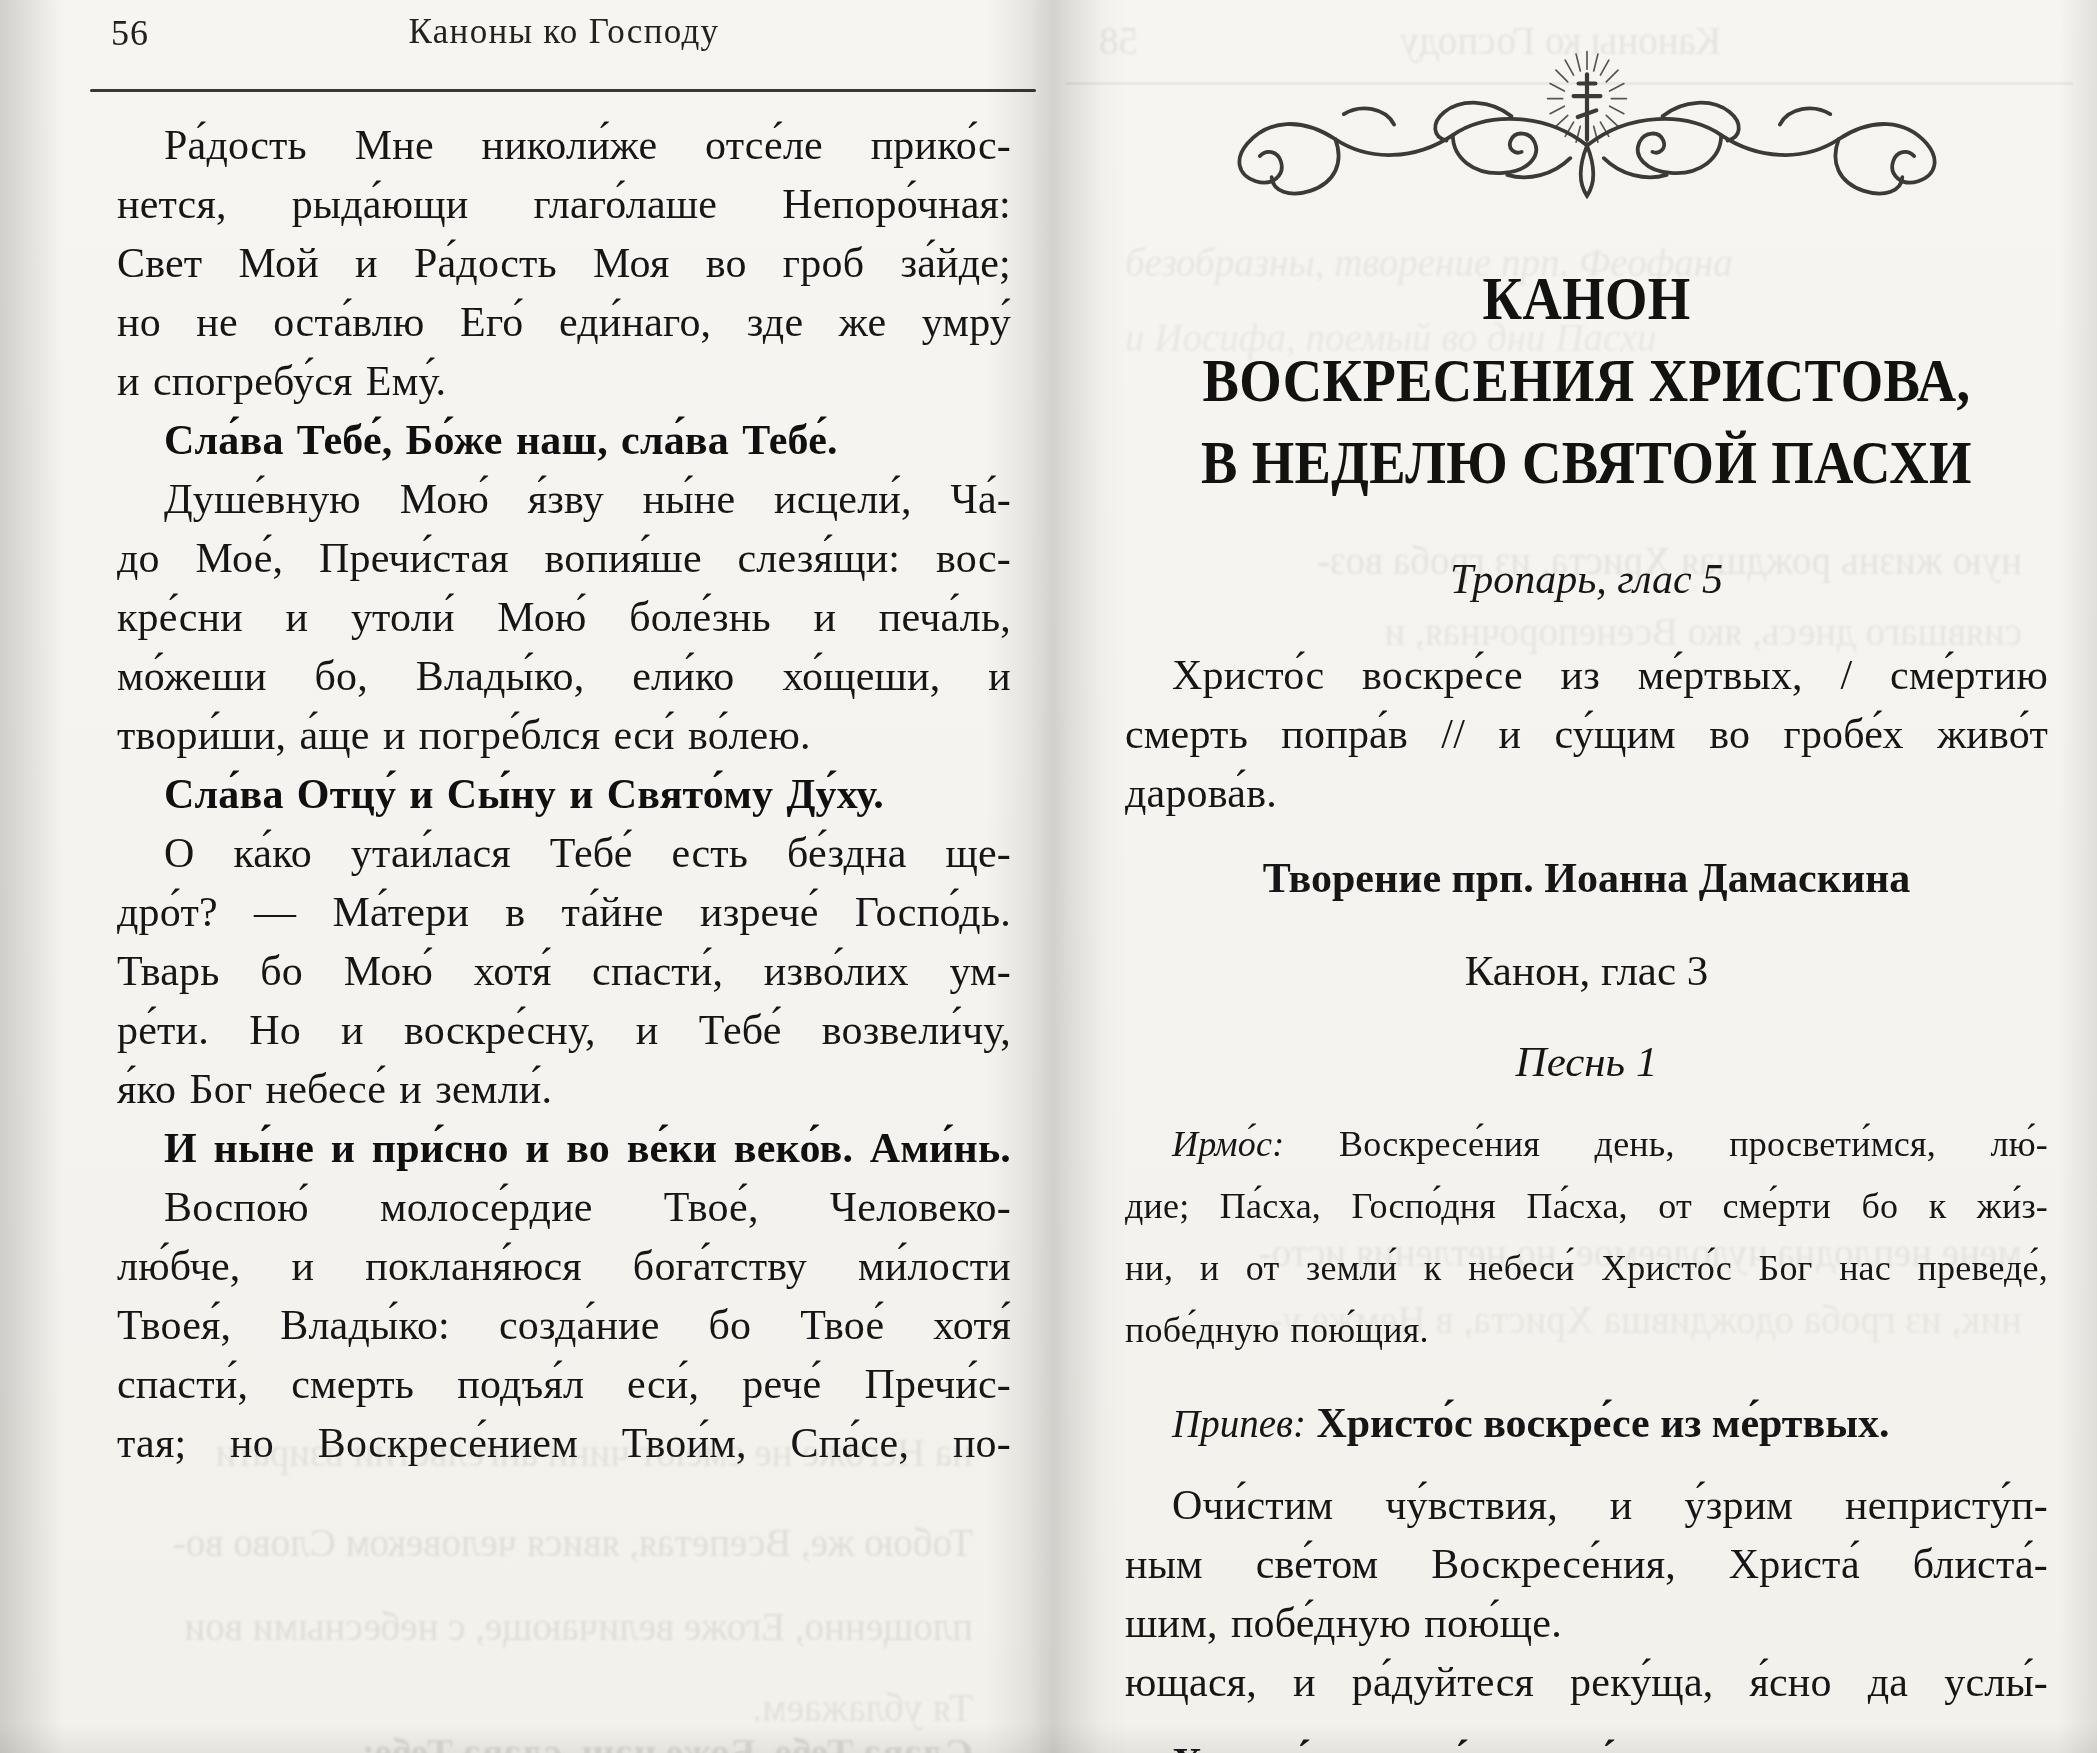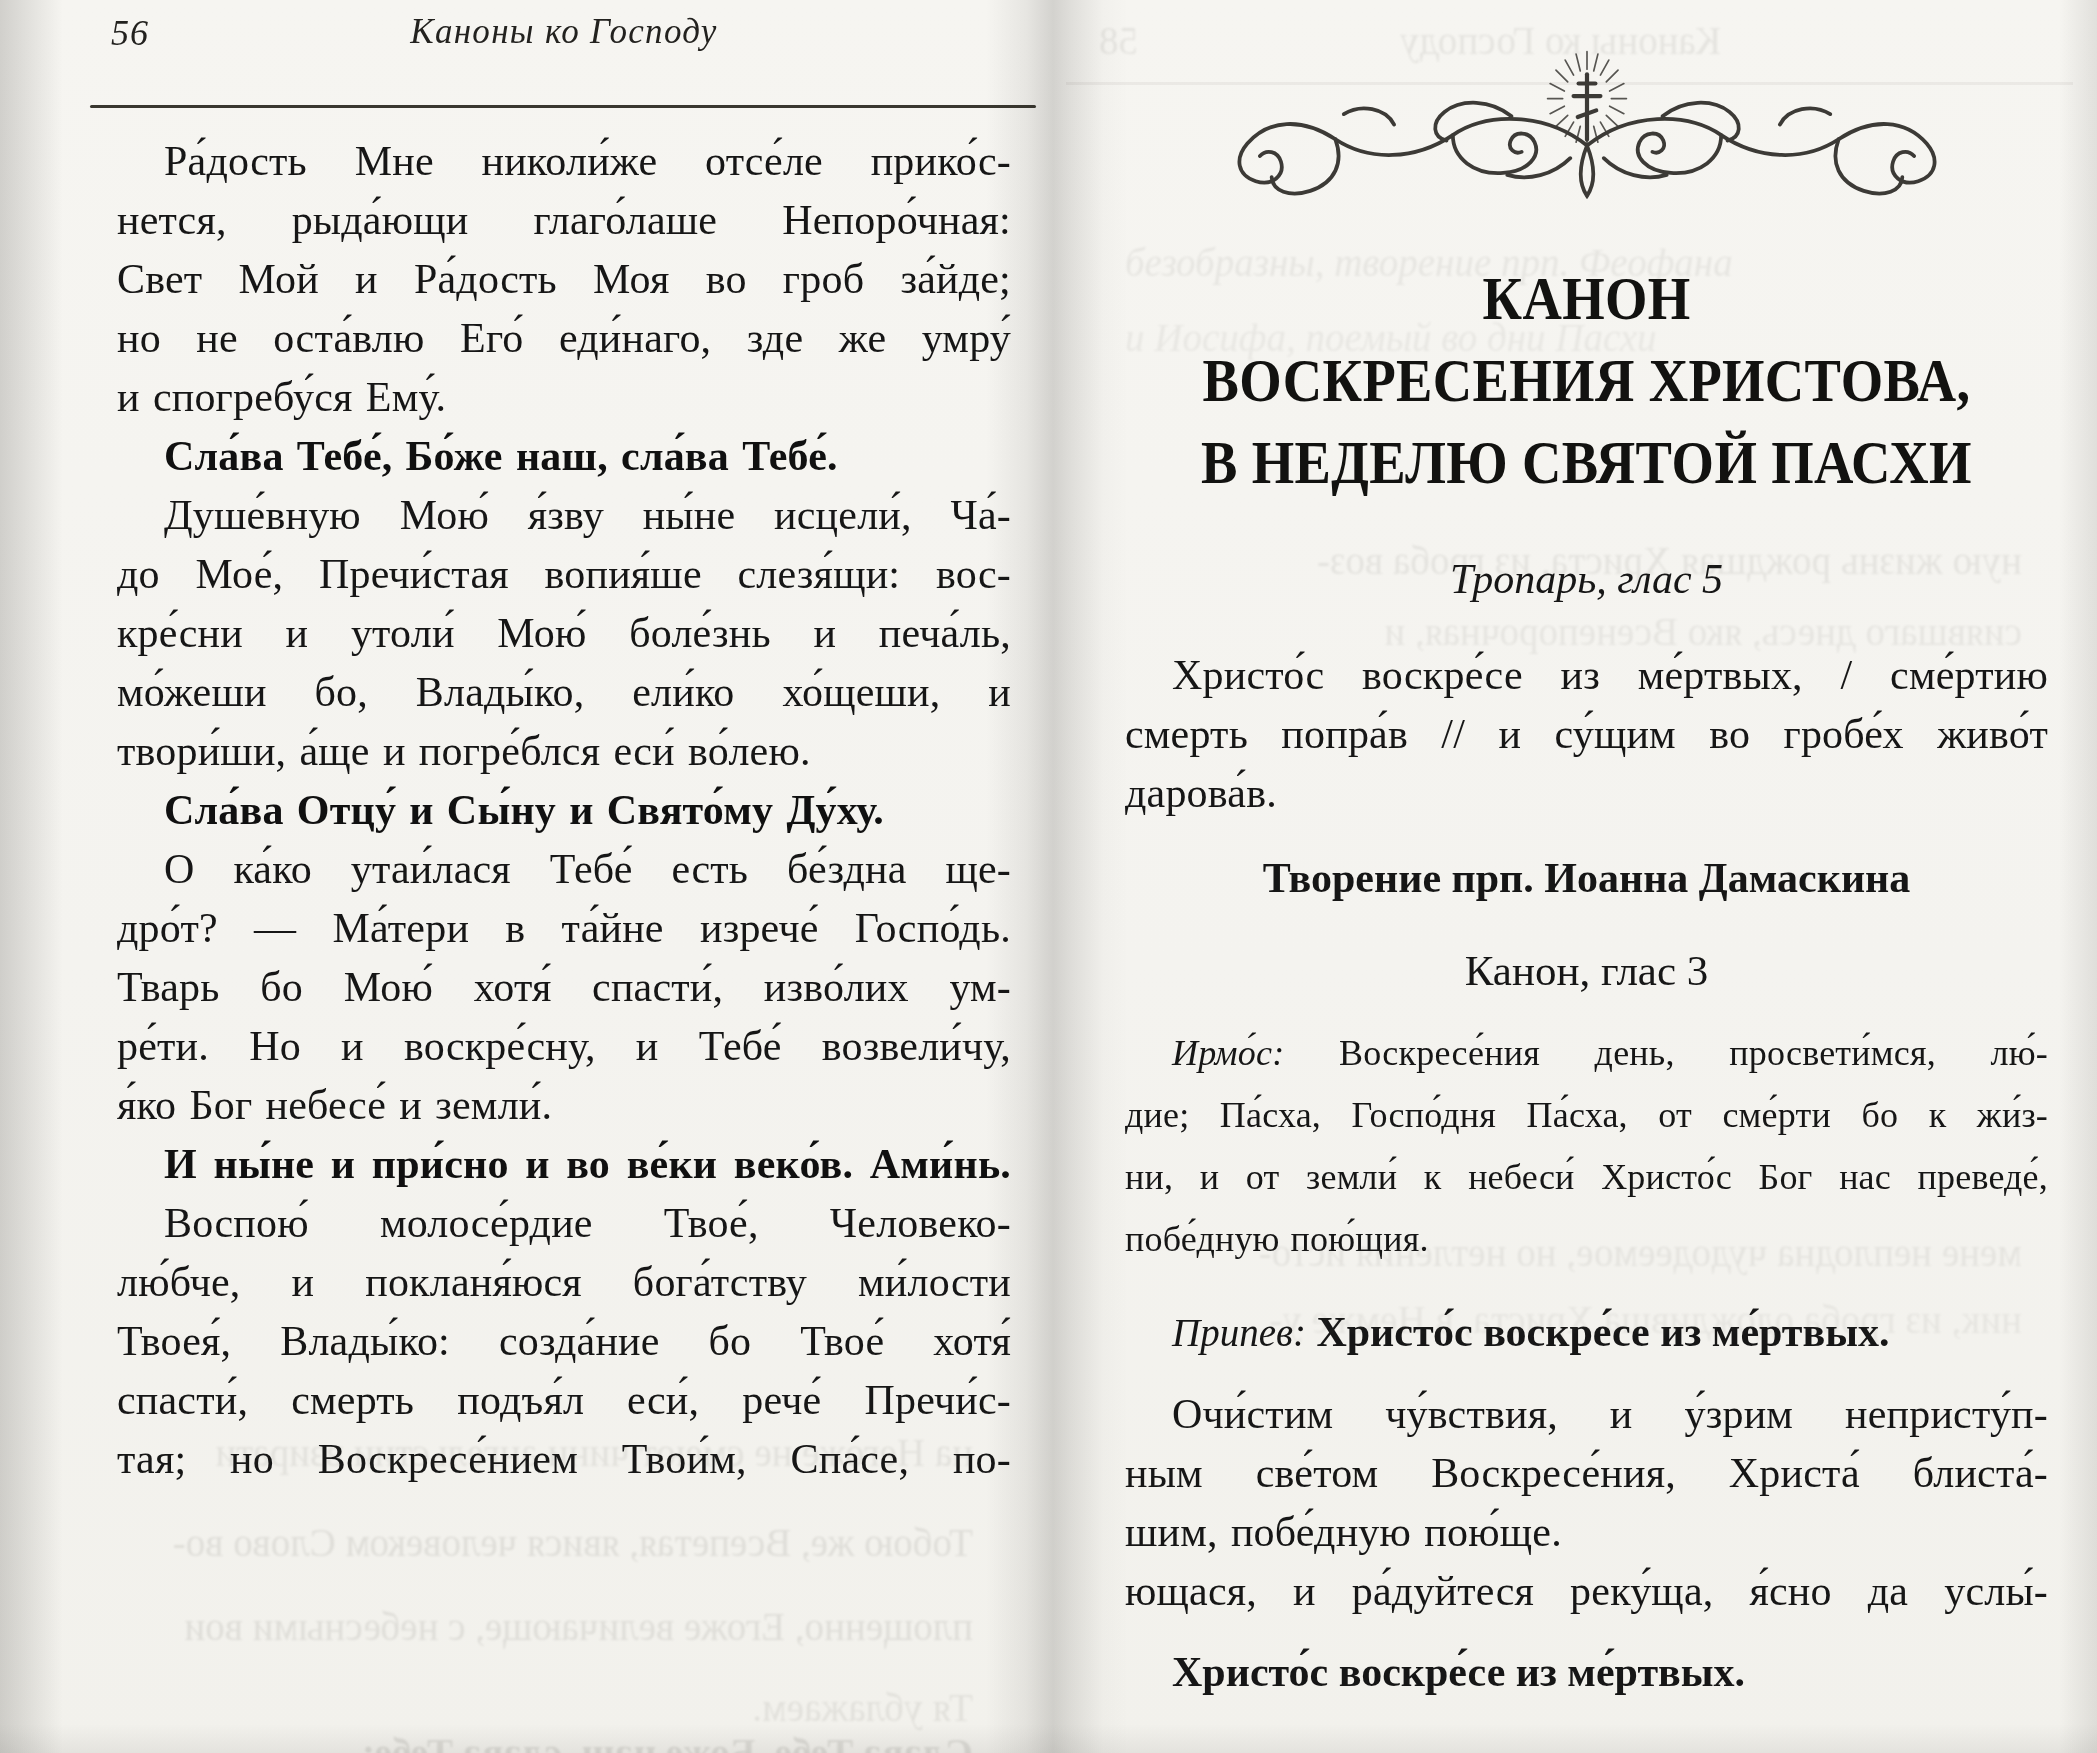--- a/index.html
+++ b/index.html
@@ -19,21 +19,21 @@
     background:linear-gradient(90deg,rgba(40,38,34,.18),rgba(40,38,34,0));pointer-events:none;}
   .edge-right{position:absolute;right:0;top:0;bottom:0;width:38px;
     background:linear-gradient(270deg,rgba(40,38,34,.10),rgba(40,38,34,0));pointer-events:none;}
   .spine-shadow{position:absolute;left:986px;top:0;bottom:0;width:143px;pointer-events:none;
     background:linear-gradient(90deg,rgba(30,28,25,0) 0%,rgba(30,28,25,.07) 28%,rgba(30,28,25,.16) 47%,rgba(30,28,25,.10) 60%,rgba(30,28,25,.02) 82%,rgba(30,28,25,0) 100%);}
   .edge-bottom{position:absolute;left:0;right:0;bottom:0;height:29px;
     background:linear-gradient(0deg,rgba(40,38,34,.07),rgba(40,38,34,0));pointer-events:none;}
 
   
   .lp-content{position:absolute;left:117px;top:0;width:894px;}
-  .lp-header{position:relative;height:108px;font-style:italic;}
+  .lp-header{position:relative;height:92px;}
   .lp-rule{position:absolute;left:-27px;right:-25px;bottom:0;height:3.4px;background:#39372f;border-radius:1.7px;}
   .page-num{position:absolute;left:-5.9px;top:11.7px;font-size:36px;letter-spacing:0.8px;color:#22211e;}
   .run-head{position:absolute;left:0;right:0;top:11.7px;text-align:center;font-size:35px;letter-spacing:1.3px;color:#23221f;}
 
   .lp-body{margin-top:23.5px;}
   .pline{font-size:42px;line-height:59px;text-align:justify;text-align-last:justify;
     letter-spacing:0.2px;word-spacing:2.5px;white-space:normal;}
   .pline.lastline{text-align-last:left;}
   .pline.firstline{text-indent:47px;}
   .para.bold .pline{font-weight:700;color:#101010;}
@@ -201,20 +201,21 @@
       <div class="block-t1" id="tropar1">
           <div class="para">
             <div class="pline firstline">Христо́с воскре́се из ме́ртвых, / сме́ртию</div>
             <div class="pline">смерть попра́в // и су́щим во гробе́х живо́т</div>
             <div class="pline lastline">дарова́в.</div>
           </div>
         </div>
 
       <div class="author-line">Творение прп. Иоанна Дамаскина</div>
       <div class="canon-line">Канон, глас 3</div>
+      <div class="song-line">Песнь 1</div>
 
       <div class="irmos-block" id="irmos">
           <div class="pline firstline"><span class="irmos-label">Ирмо́с:</span> Воскресе́ния день, просвети́мся, лю́-</div>
           <div class="pline">дие; Па́сха, Госпо́дня Па́сха, от сме́рти бо к жи́з-</div>
           <div class="pline">ни, и от земли́ к небеси́ Христо́с Бог нас преведе́,</div>
           <div class="pline lastline">побе́дную пою́щия.</div>
         </div>
 
       <div class="pripev-line">
         <span class="pripev-label">Припев:</span><span class="pripev-text"> Христо́с воскре́се из ме́ртвых.</span>

